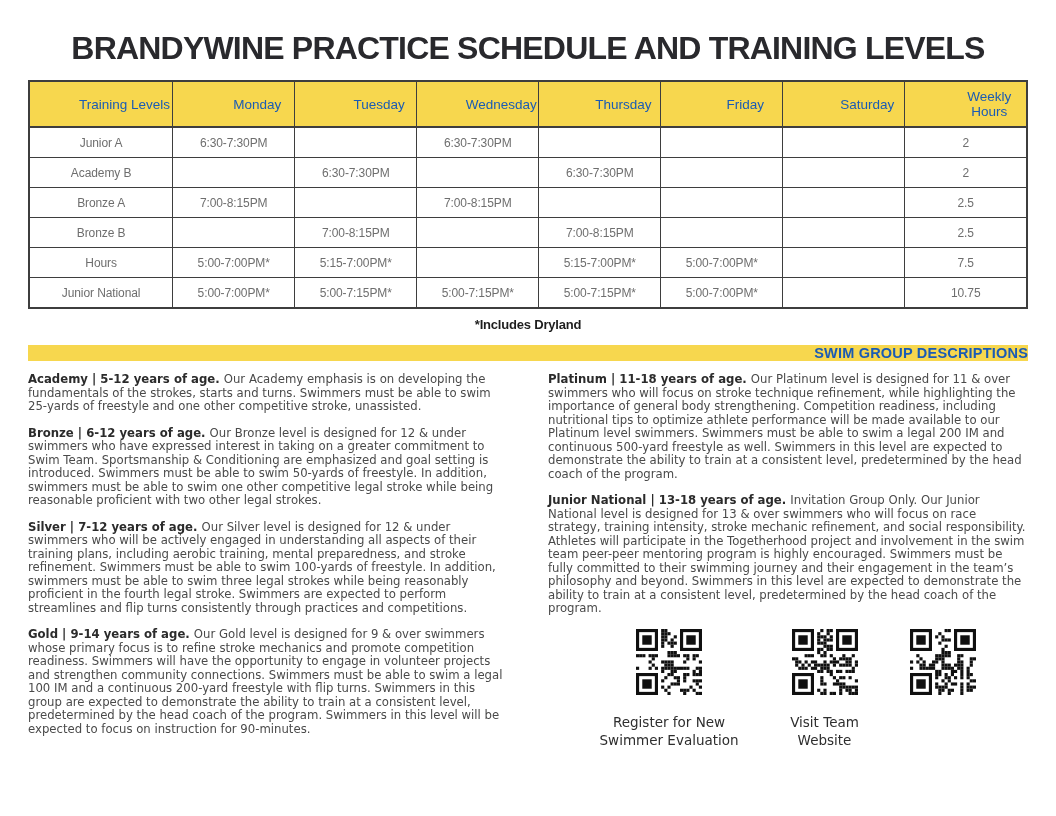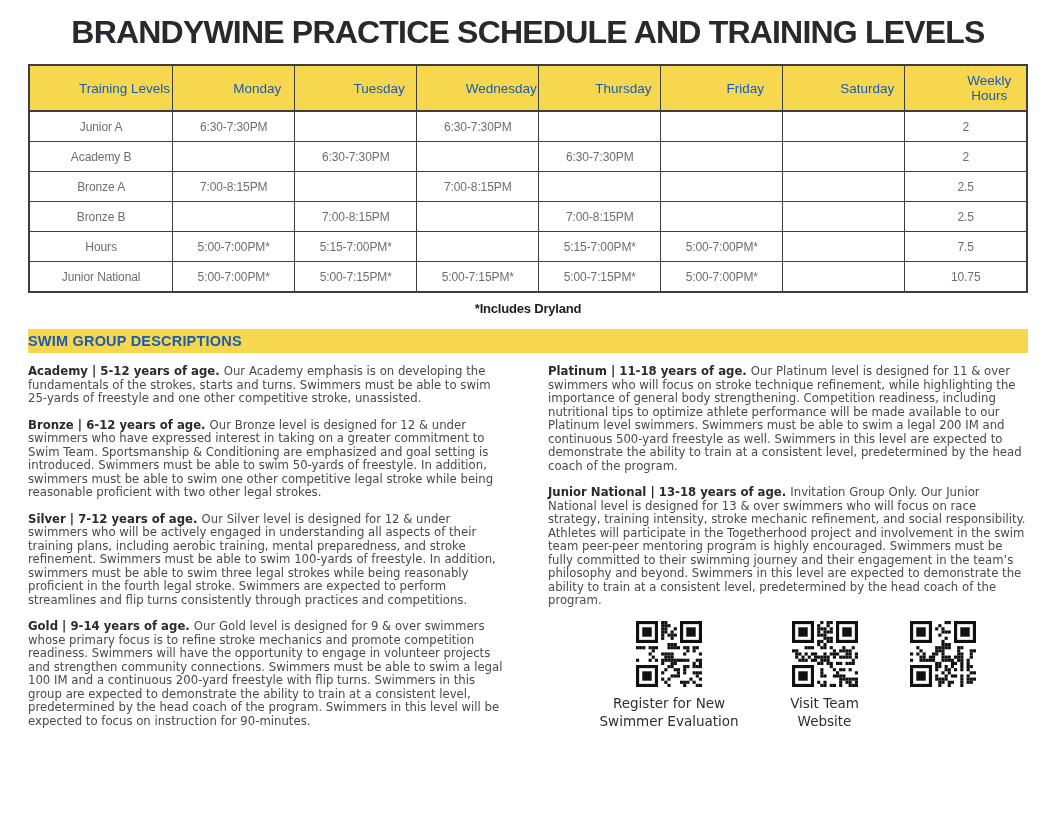--- a/index.html
+++ b/index.html
@@ -19,21 +19,21 @@
   }
   .page{ padding:0 28px; }
 
   .title{
     font-family:"Liberation Sans", sans-serif;
     font-weight:700;
     font-size:32px;
     letter-spacing:-0.8px;
     color:var(--ink);
     text-align:center;
-    margin:13px 0 13px 0;
+    margin:29px 0 13px 0;
     line-height:38px;
     white-space:nowrap;
   }
 
   table.schedule{
     width:100%;
     border-collapse:collapse;
     border:2px solid var(--grid);
     table-layout:fixed;
   }
@@ -68,24 +68,24 @@
     font-family:"Liberation Sans", sans-serif;
     font-weight:700;
     font-size:13px;
     color:#1E1E1E;
     letter-spacing:-0.2px;
     margin:8px 0 13px 0;
   }
 
   .banner{
     background:var(--yellow);
-    height:24px;
+    height:16px;
     display:flex;
     align-items:center;
-    justify-content:flex-start;
+    justify-content:flex-end;
   }
   .banner span{
     font-family:"Liberation Sans", sans-serif;
     font-weight:700;
     font-size:14.5px;
     color:var(--blue);
     letter-spacing:0.2px;
   }
 
   .cols{
@@ -116,21 +116,21 @@
   }
   .qr-item{
     display:flex;
     flex-direction:column;
     align-items:center;
     max-width:170px;
   }
   .qr-code{ width:66px; height:66px; }
   .qr-code svg{ width:66px; height:66px; display:block; }
   .qr-caption{
-    margin-top:7px;
+    margin-top:18px;
     font-size:13.5px;
     line-height:18px;
     color:#2E2E2E;
     text-align:center;
     white-space:pre-line;
   }
 </style>
 </head>
 <body>
 

